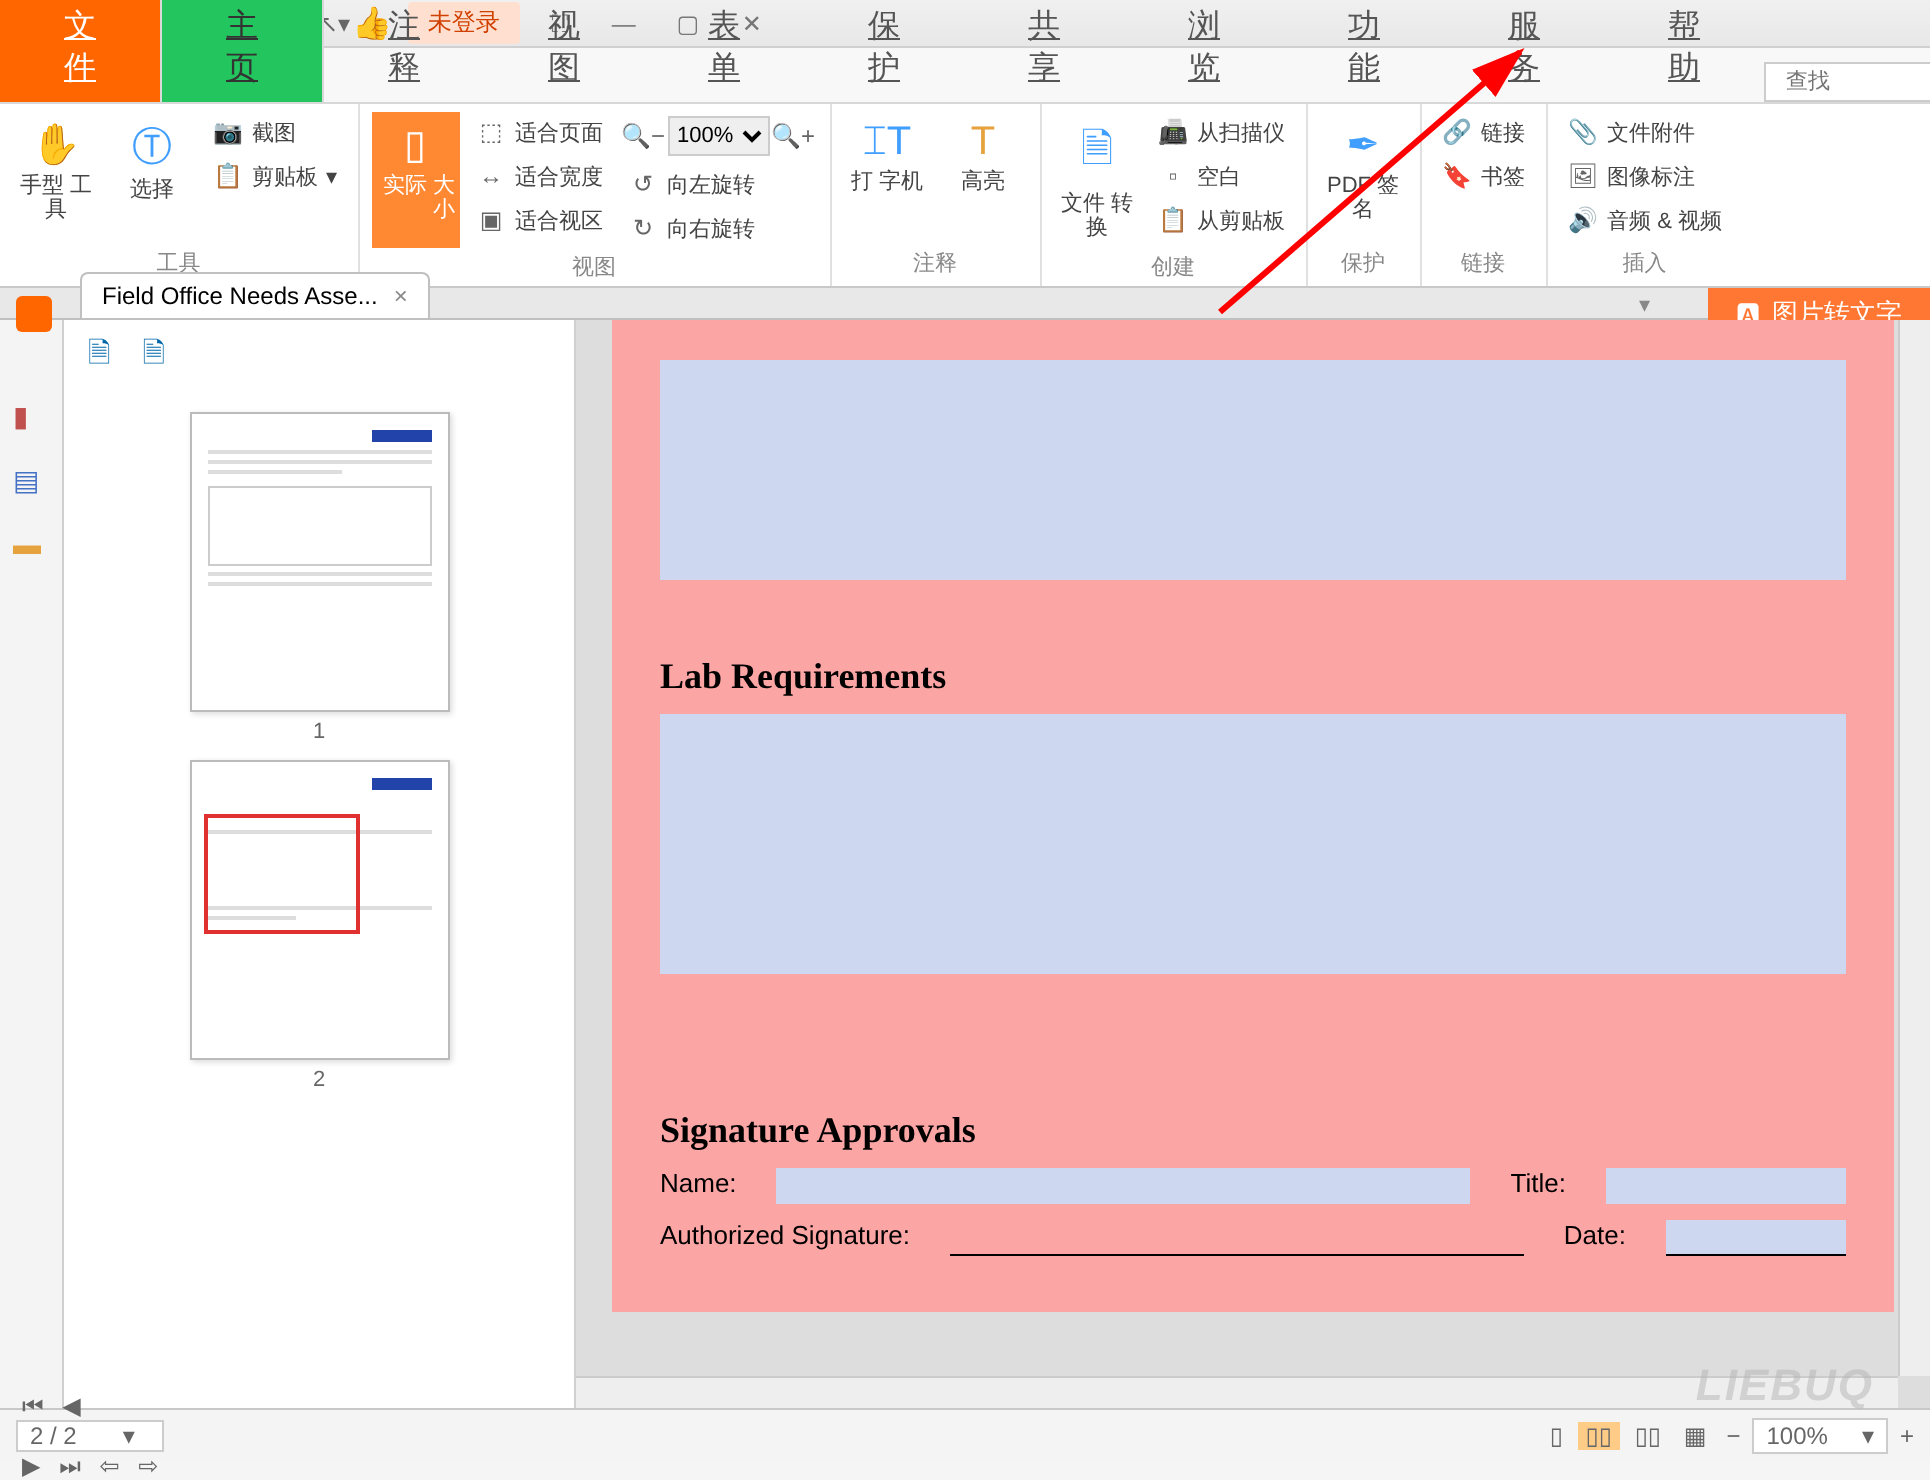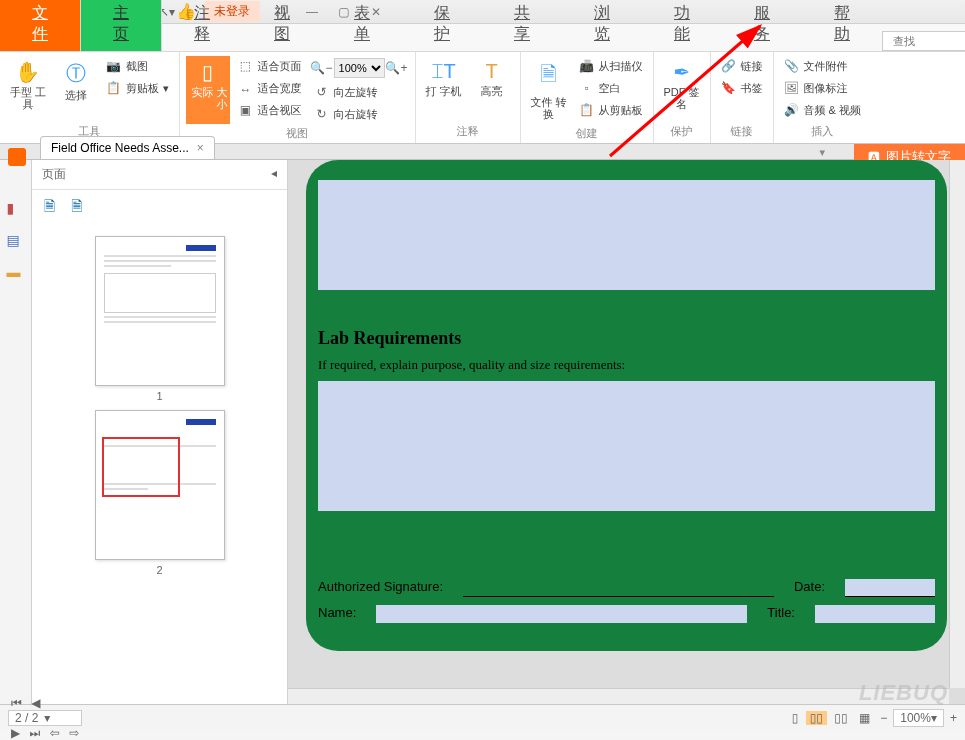--- a/index.html
+++ b/index.html
@@ -61,44 +61,44 @@
 .thumb .page { width:130px; height:150px; background:#fff; border:1px solid #bbb; box-shadow:1px 1px 3px rgba(0,0,0,0.15); position:relative; padding:8px; }
 .thumb .pnum { text-align:center; font-size:11px; color:#666; padding-top:4px; }
 .thumb .page .hl { position:absolute; border:2px solid #e03030; }
 .thumb .page .miniline { height:2px; background:#ddd; margin:3px 0; }
 .thumb .page .minihdr { height:6px; background:#2244aa; width:30px; margin-bottom:4px; margin-left:auto; }
 
 .docview { flex:1; background:#ddd; position:relative; overflow:hidden; }
 .docview .pagearea { position:absolute; left:18px; top:0; right:18px; bottom:0; overflow:auto; }
 .docview .scrollbar-v { position:absolute; right:0; top:0; width:16px; bottom:16px; background:#eee; border-left:1px solid #ccc; }
 .docview .scrollbar-h { position:absolute; left:0; right:16px; bottom:0; height:16px; background:#eee; border-top:1px solid #ccc; }
-.pdfpage { background:#15803d; margin:0 0 30px 0; padding:20px 12px; min-height:480px; position:relative;border-radius:32px; }
+.pdfpage { background:#fca5a5; margin:0 0 30px 0; padding:20px 24px; min-height:480px; position:relative; }
 .pdfpage .formfield { background:#cdd8f0; }
 .pdfpage h3 { font-family:Georgia,serif; font-weight:bold; font-size:18px; margin:8px 0; }
 .pdfpage .txt { font-family:Georgia,serif; font-size:13px; }
 .pdfpage .bigfield { width:100%; height:130px; margin-top:8px; }
 .pdfpage .topfield { height:110px; }
 .pdfpage .sigrow { display:flex; gap:20px; margin:8px 0; font-family:Georgia,serif; font-size:13px; }
 .pdfpage .sigrow .lbl { white-space:nowrap; }
 .pdfpage .sigrow .line { flex:1; border-bottom:1px solid #000; }
 .pdfpage .sigrow .fill { background:#cdd8f0; height:18px; }
 .bulb { position:absolute; right:26px; top:14px; width:34px; height:34px; background:#6b4a9c; border-radius:6px; display:flex; align-items:center; justify-content:center; color:#ffcc33; font-size:18px; }
 
 
 .statusbar { height:26px; background:#f4f4f4; border-top:1px solid #c8c8c8; display:flex; align-items:center; padding:0 8px; gap:6px; font-size:12px; color:#666; }
 .statusbar .sep { flex:1; }
 .statusbar .nav span { padding:0 3px; cursor:pointer; }
-.statusbar .pagebox { border:1px solid #ccc; padding:1px 6px; background:#fff; display:flex; align-items:center; gap:0; }
+.statusbar .pagebox { border:1px solid #ccc; padding:1px 6px; background:#fff; display:flex; align-items:center; gap:17px; }
 .statusbar .viewbtns span { padding:0 4px; cursor:pointer; }
 .statusbar .viewbtns .active { background:#ffcc88; }
 
 
 .red-arrow { position:absolute; pointer-events:none; z-index:999; }
 
-.watermark { position:absolute; right:17px; bottom:34px; font-size:22px; color:rgba(180,180,180,0.5); font-weight:bold; letter-spacing:1px; font-style:italic; }
+.watermark { position:absolute; right:28px; bottom:34px; font-size:22px; color:rgba(180,180,180,0.5); font-weight:bold; letter-spacing:1px; font-style:italic; }
 </style>
 </head>
 <body>
 
 <div class="titlebar">
   <div class="qat">
     <span class="foxit-icon">◆</span>
     <span style="color:#e6a23c">📂</span>
     <span style="color:#409eff">💾</span>
     <span>🖨</span>
@@ -303,24 +303,20 @@
 </div>
 
 <div class="main">
   <div class="leftstrip">
     <span style="color:#c0504d">▮</span>
     <span style="color:#4472c4">▤</span>
     <span style="color:#e6a23c">▬</span>
   </div>
 
   <div class="thumbpanel">
-    <div class="hdr">
-        <span>页面</span>
-        <span>◂</span>
-      </div>
     <div class="tools">
       <span>🗎</span>
       <span>🗎</span>
     </div>
     <div class="thumbs">
       <div class="thumb">
         <div class="page">
             <div class="minihdr"></div>
             <div class="miniline"></div>
             <div class="miniline"></div>
@@ -345,34 +341,34 @@
     </div>
   </div>
 
   <div class="docview">
     <div class="bulb">💡</div>
     <div class="pagearea">
       <div class="pdfpage">
         <div class="formfield topfield"></div>
         <div style="height:30px"></div>
         <h3>Lab Requirements</h3>
-        <div class="txt">If required, explain purpose, quality and size requirements:</div>
         <div class="formfield bigfield"></div>
         <div style="height:60px"></div>
+        <h3>Signature Approvals</h3>
+        <div class="sigrow">
+          <span class="lbl">Name:</span>
+            <span class="fill" style="flex:1"></span>
+          <span class="lbl">Title:</span>
+            <span class="fill" style="flex:0 0 120px"></span>
+        </div>
         <div class="sigrow">
           <span class="lbl">Authorized Signature:</span>
             <span class="line"></span>
           <span class="lbl">Date:</span>
             <span class="line fill" style="flex:0 0 90px"></span>
-        </div>
-        <div class="sigrow">
-          <span class="lbl">Name:</span>
-            <span class="fill" style="flex:1"></span>
-          <span class="lbl">Title:</span>
-            <span class="fill" style="flex:0 0 120px"></span>
         </div>
       </div>
     </div>
     <div class="scrollbar-v"></div>
     <div class="scrollbar-h"></div>
   </div>
 </div>
 
 <div class="statusbar">
   <div class="nav">

